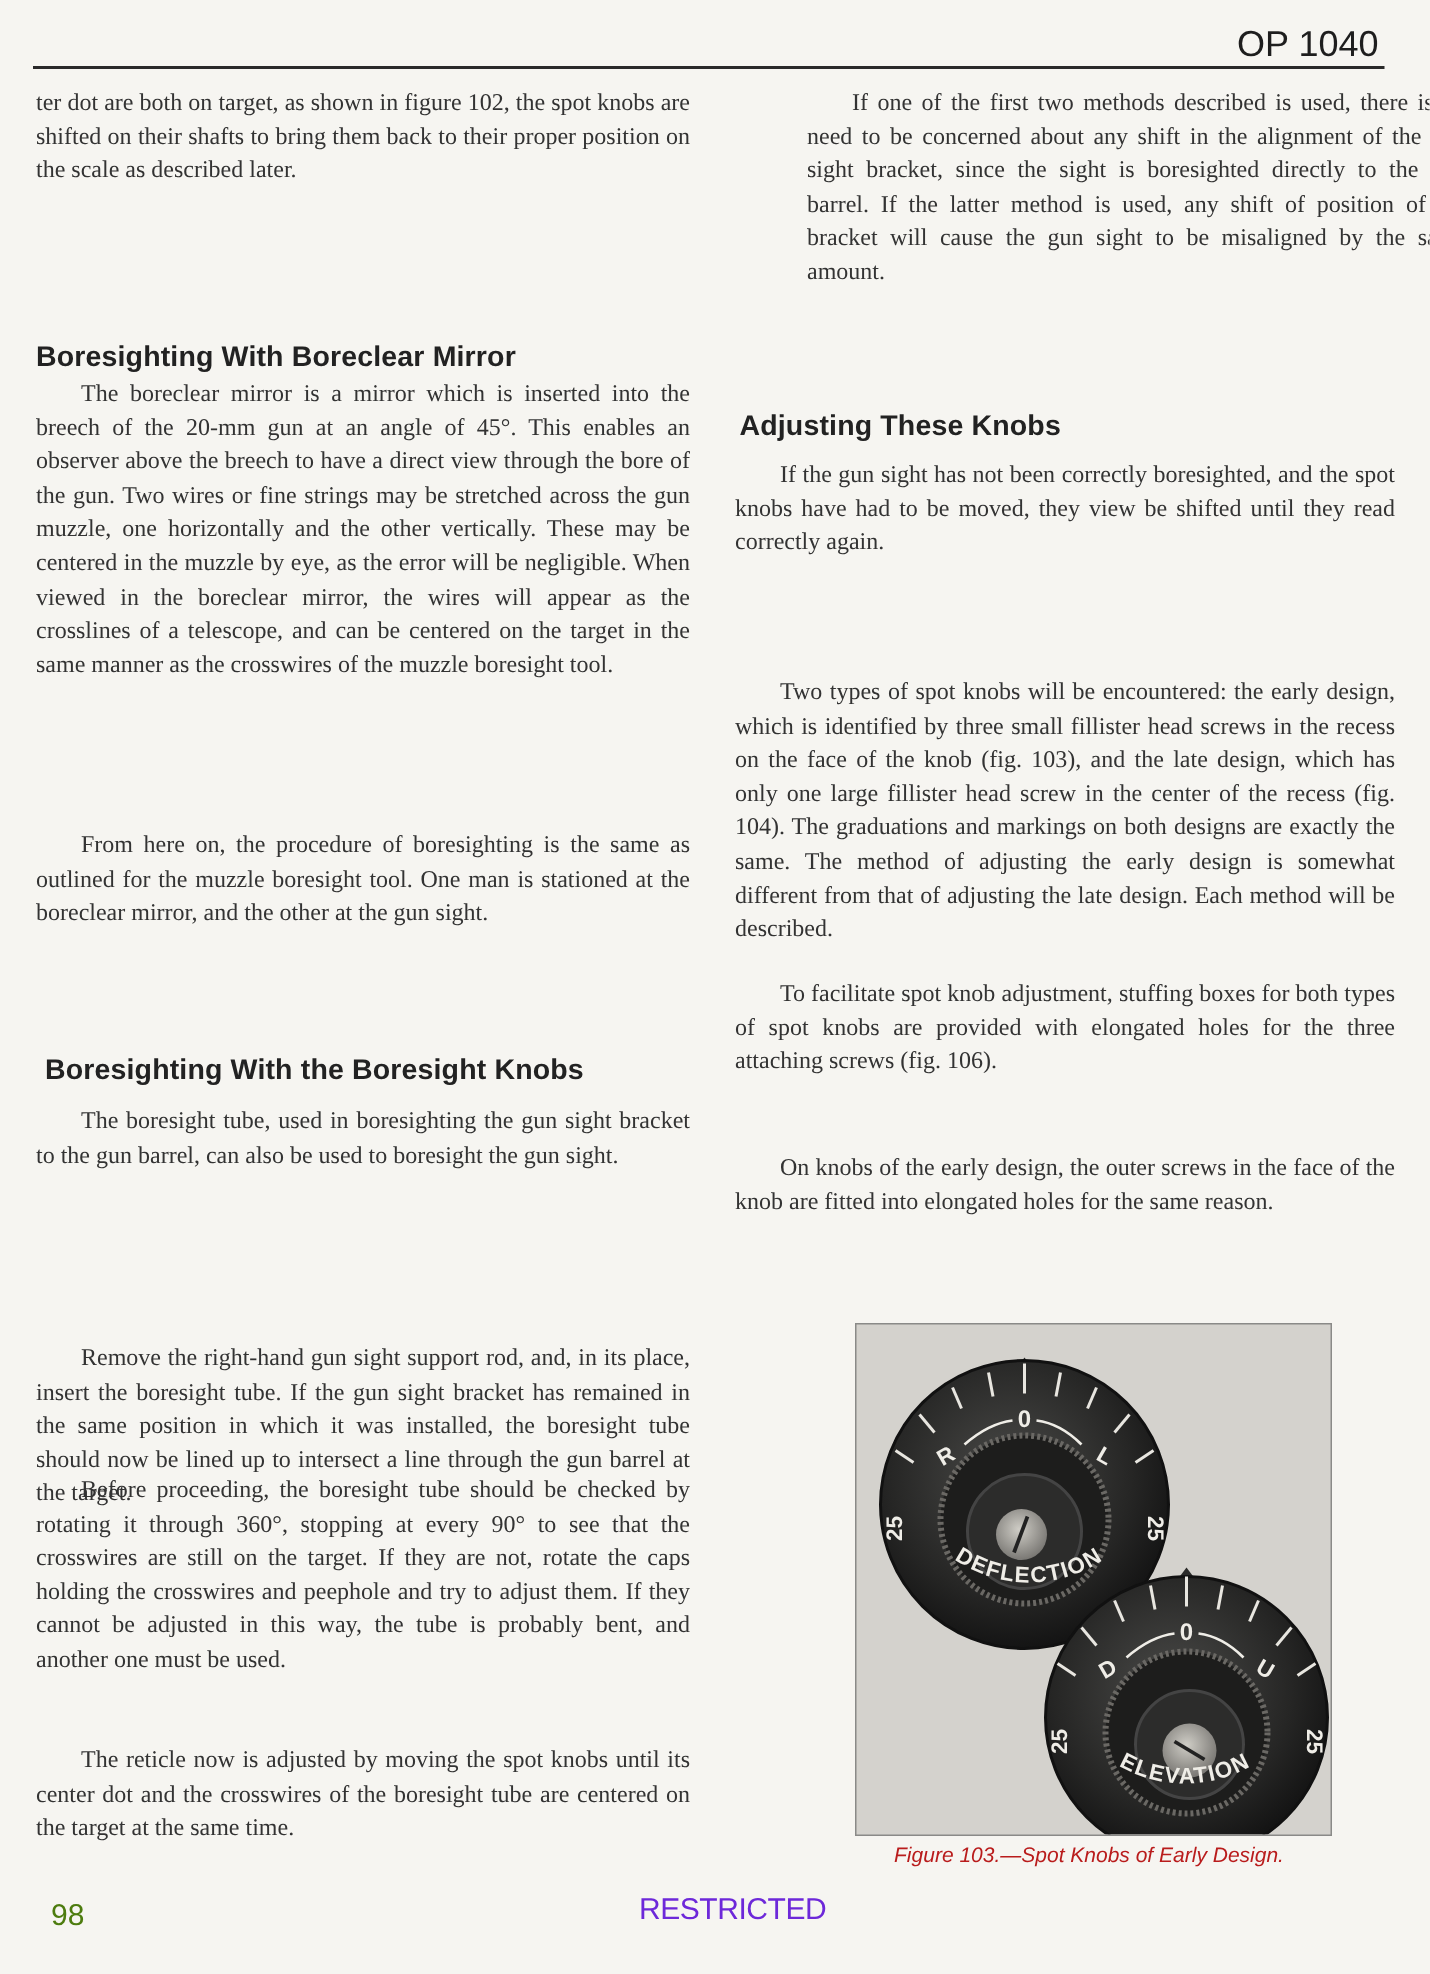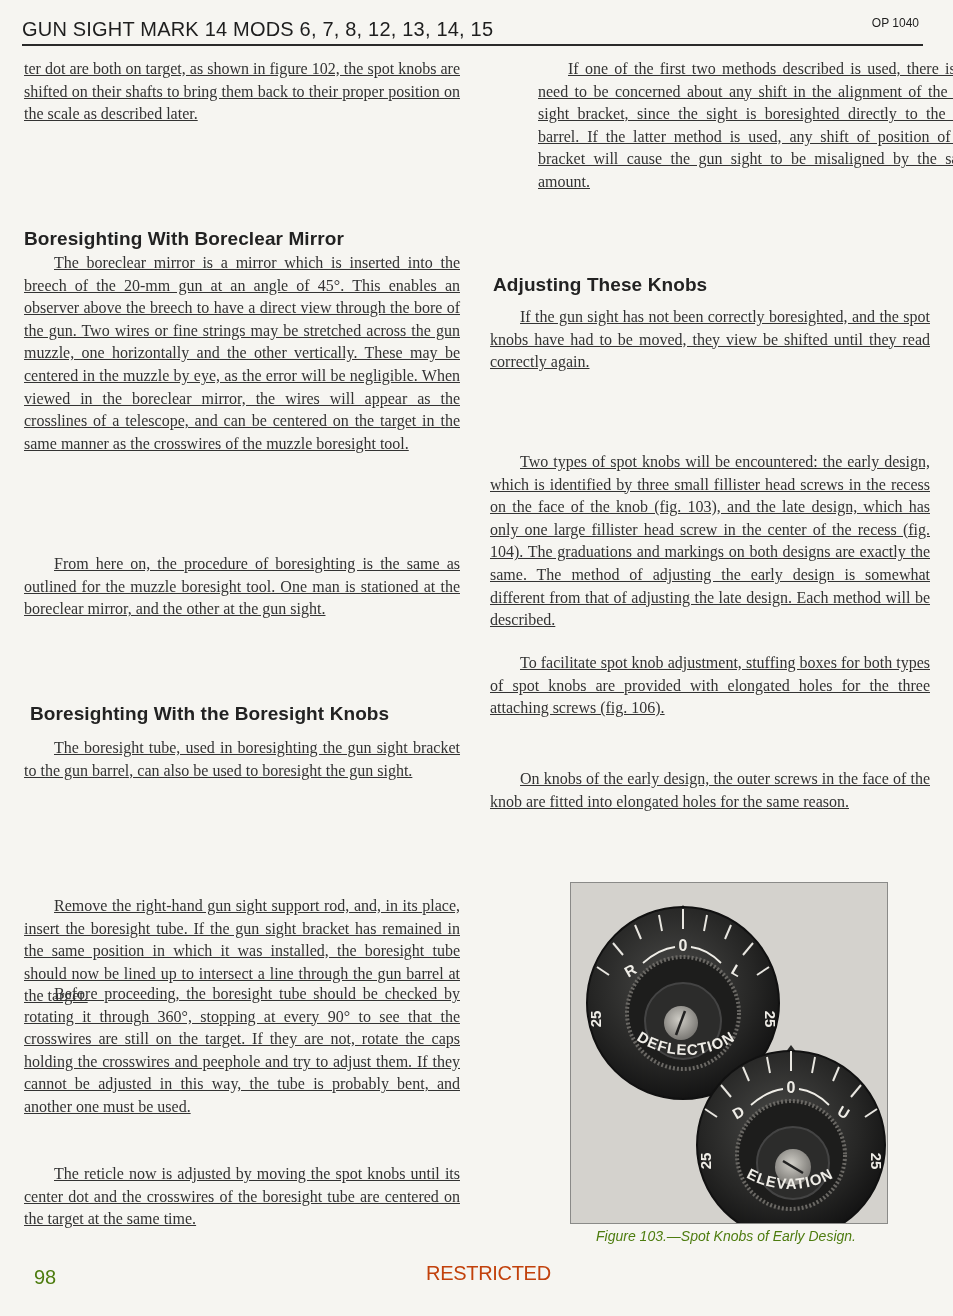--- a/index.html
+++ b/index.html
@@ -29,30 +29,29 @@
       left: 0;
       top: 4px;
       font-size: 20px;
       letter-spacing: 0.2px;
       color: #1e1e1e;
     }
     .header .opnum {
       position: absolute;
       right: 4px;
       top: 2px;
-      font-size: 12px;
+      font-size: 24px;
       color: #1e1e1e;
     }
     .col {
       position: absolute;
       font-size: 16px;
       line-height: 22.6px;
       text-align: justify;
       color: #333;
-      text-decoration: underline;
     }
     .col-left { left: 24px; width: 436px; }
     .col-right { left: 490px; width: 440px; }
     .para {
       margin: 0;
       text-indent: 30px;
     }
     .para.cont { text-indent: 0; }
     .heading {
       position: absolute;
@@ -74,46 +73,45 @@
     }
     .figure-box svg { display: block; }
     .caption {
       position: absolute;
       left: 556px;
       top: 1228px;
       width: 340px;
       font-family: "Liberation Sans", "DejaVu Sans", sans-serif;
       font-style: italic;
       font-size: 14px;
-      color: #4d7c0f;
+      color: #b91c1c;
       text-align: center;
     }
     .footer-page {
       position: absolute;
       left: 34px;
       top: 1266px;
       font-family: "Liberation Sans", "DejaVu Sans", sans-serif;
       font-size: 20px;
       color: #4d7c0f;
     }
     .footer-class {
       position: absolute;
       left: 426px;
       top: 1262px;
       font-family: "Liberation Sans", "DejaVu Sans", sans-serif;
       font-size: 20px;
-      color: #c2410c;
+      color: #6d28d9;
       letter-spacing: -0.3px;
     }
   </style>
 </head>
 <body>
 
 <div class="header">
-  <span class="title">GUN SIGHT MARK 14 MODS 6, 7, 8, 12, 13, 14, 15</span>
   <span class="opnum">OP 1040</span>
 </div>
 
 <div class="col col-left" style="top:58px;">
   <p class="para cont">ter dot are both on target, as shown in figure 102, the spot knobs are shifted on their shafts to bring them back to their proper position on the scale as described later.</p>
 </div>
 
 <div class="heading" style="left:24px; top:228px;">Boresighting With Boreclear Mirror</div>
 
 <div class="col col-left" style="top:252px;">

